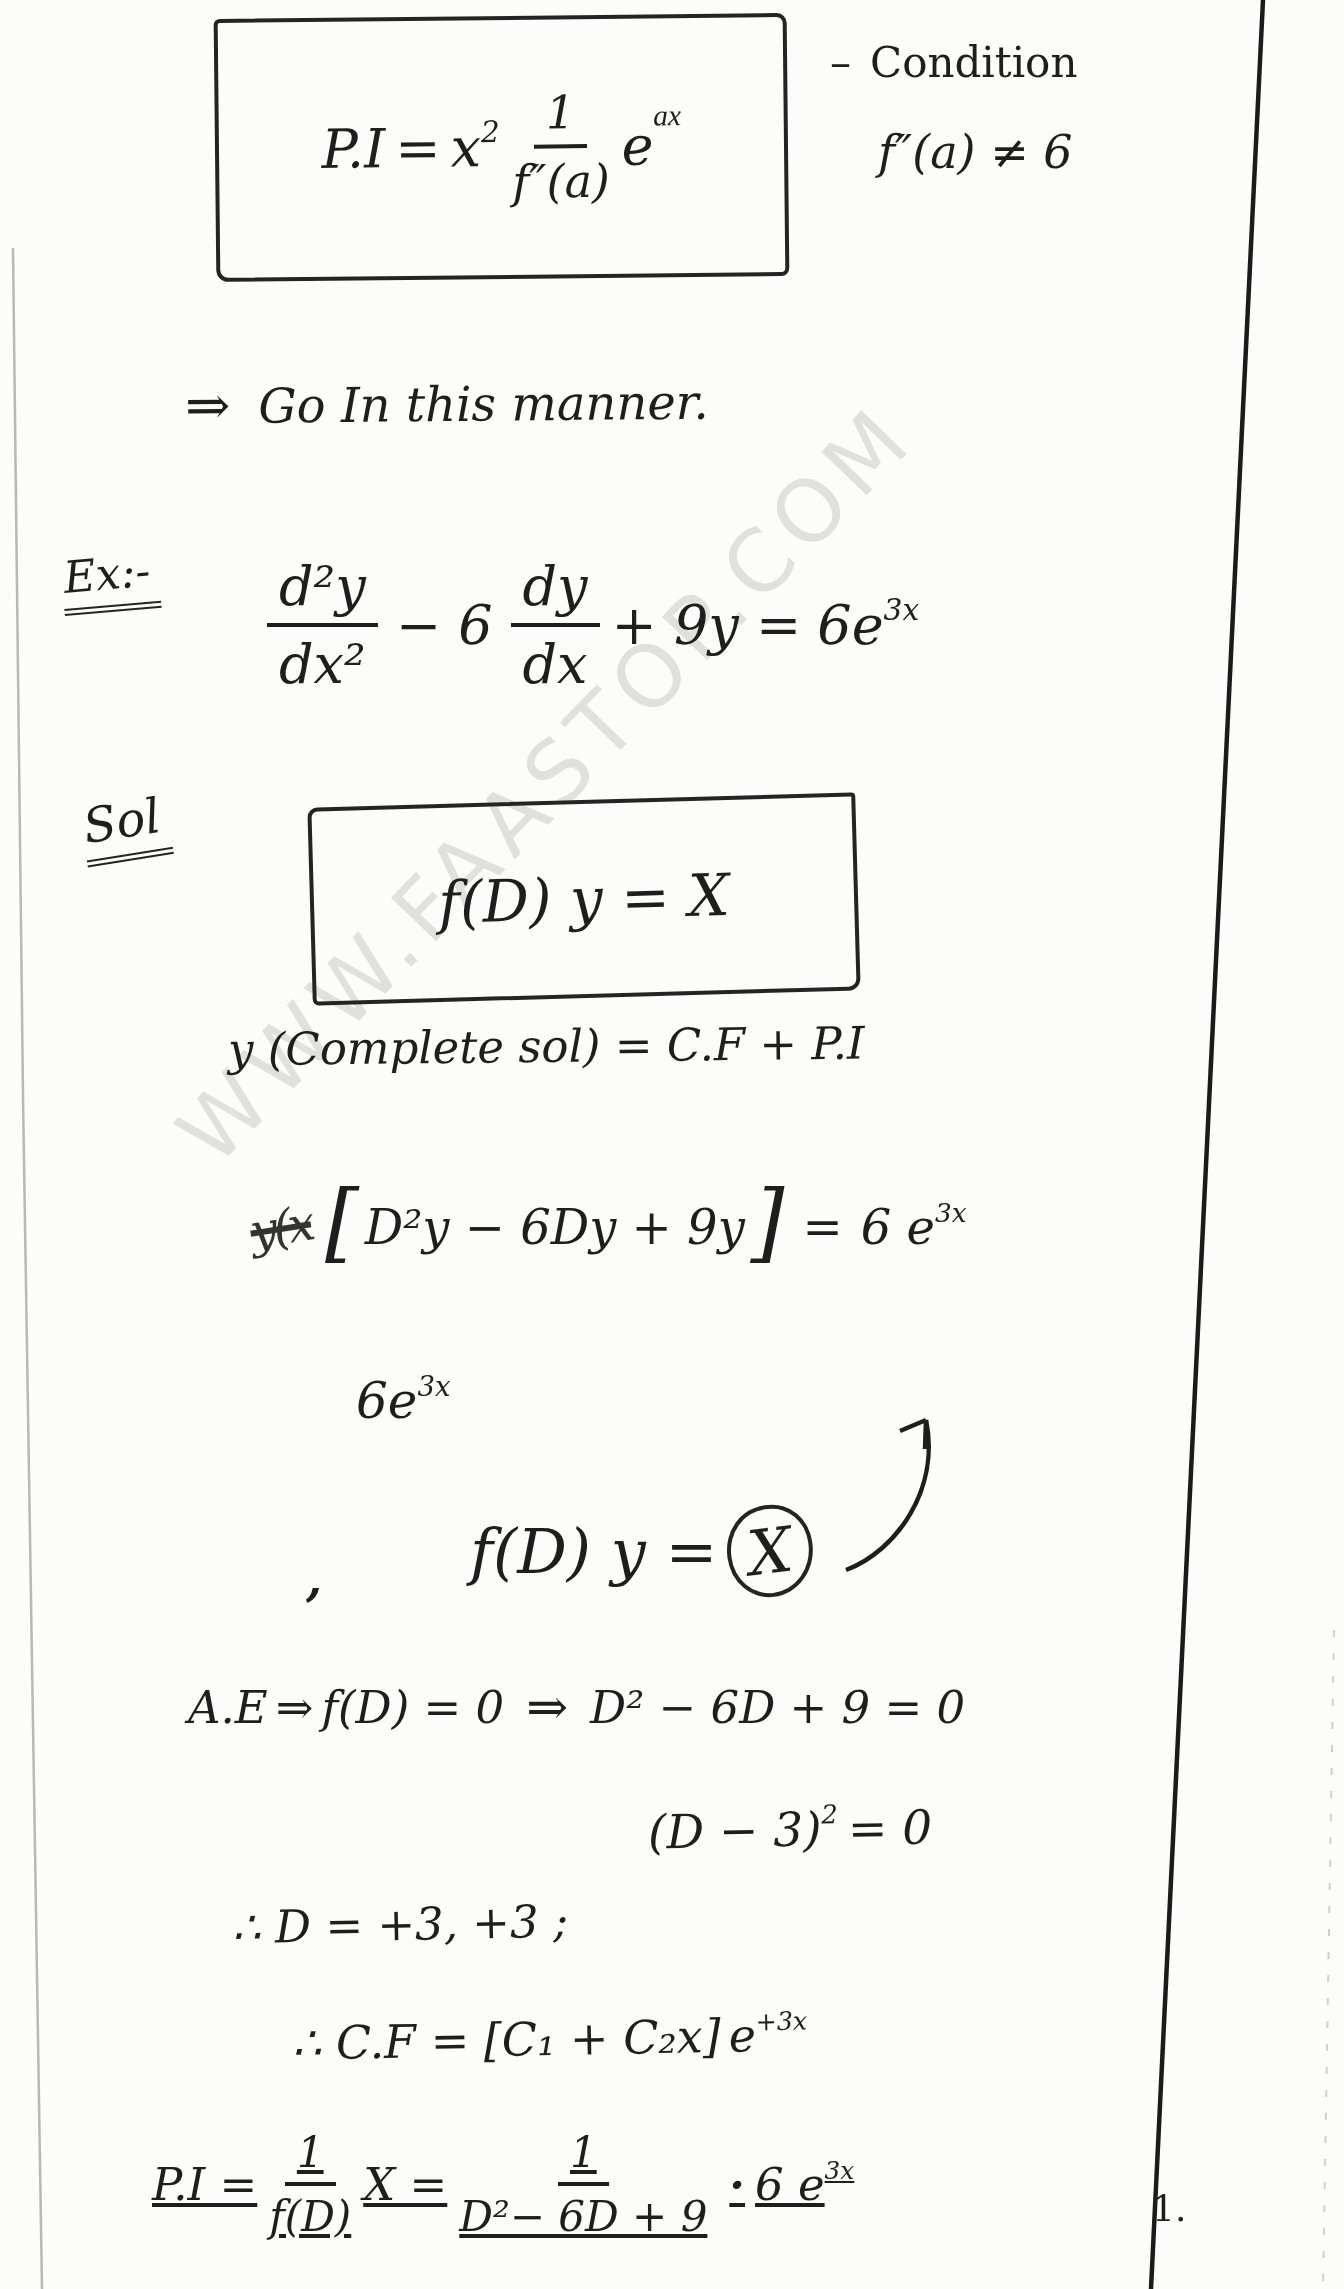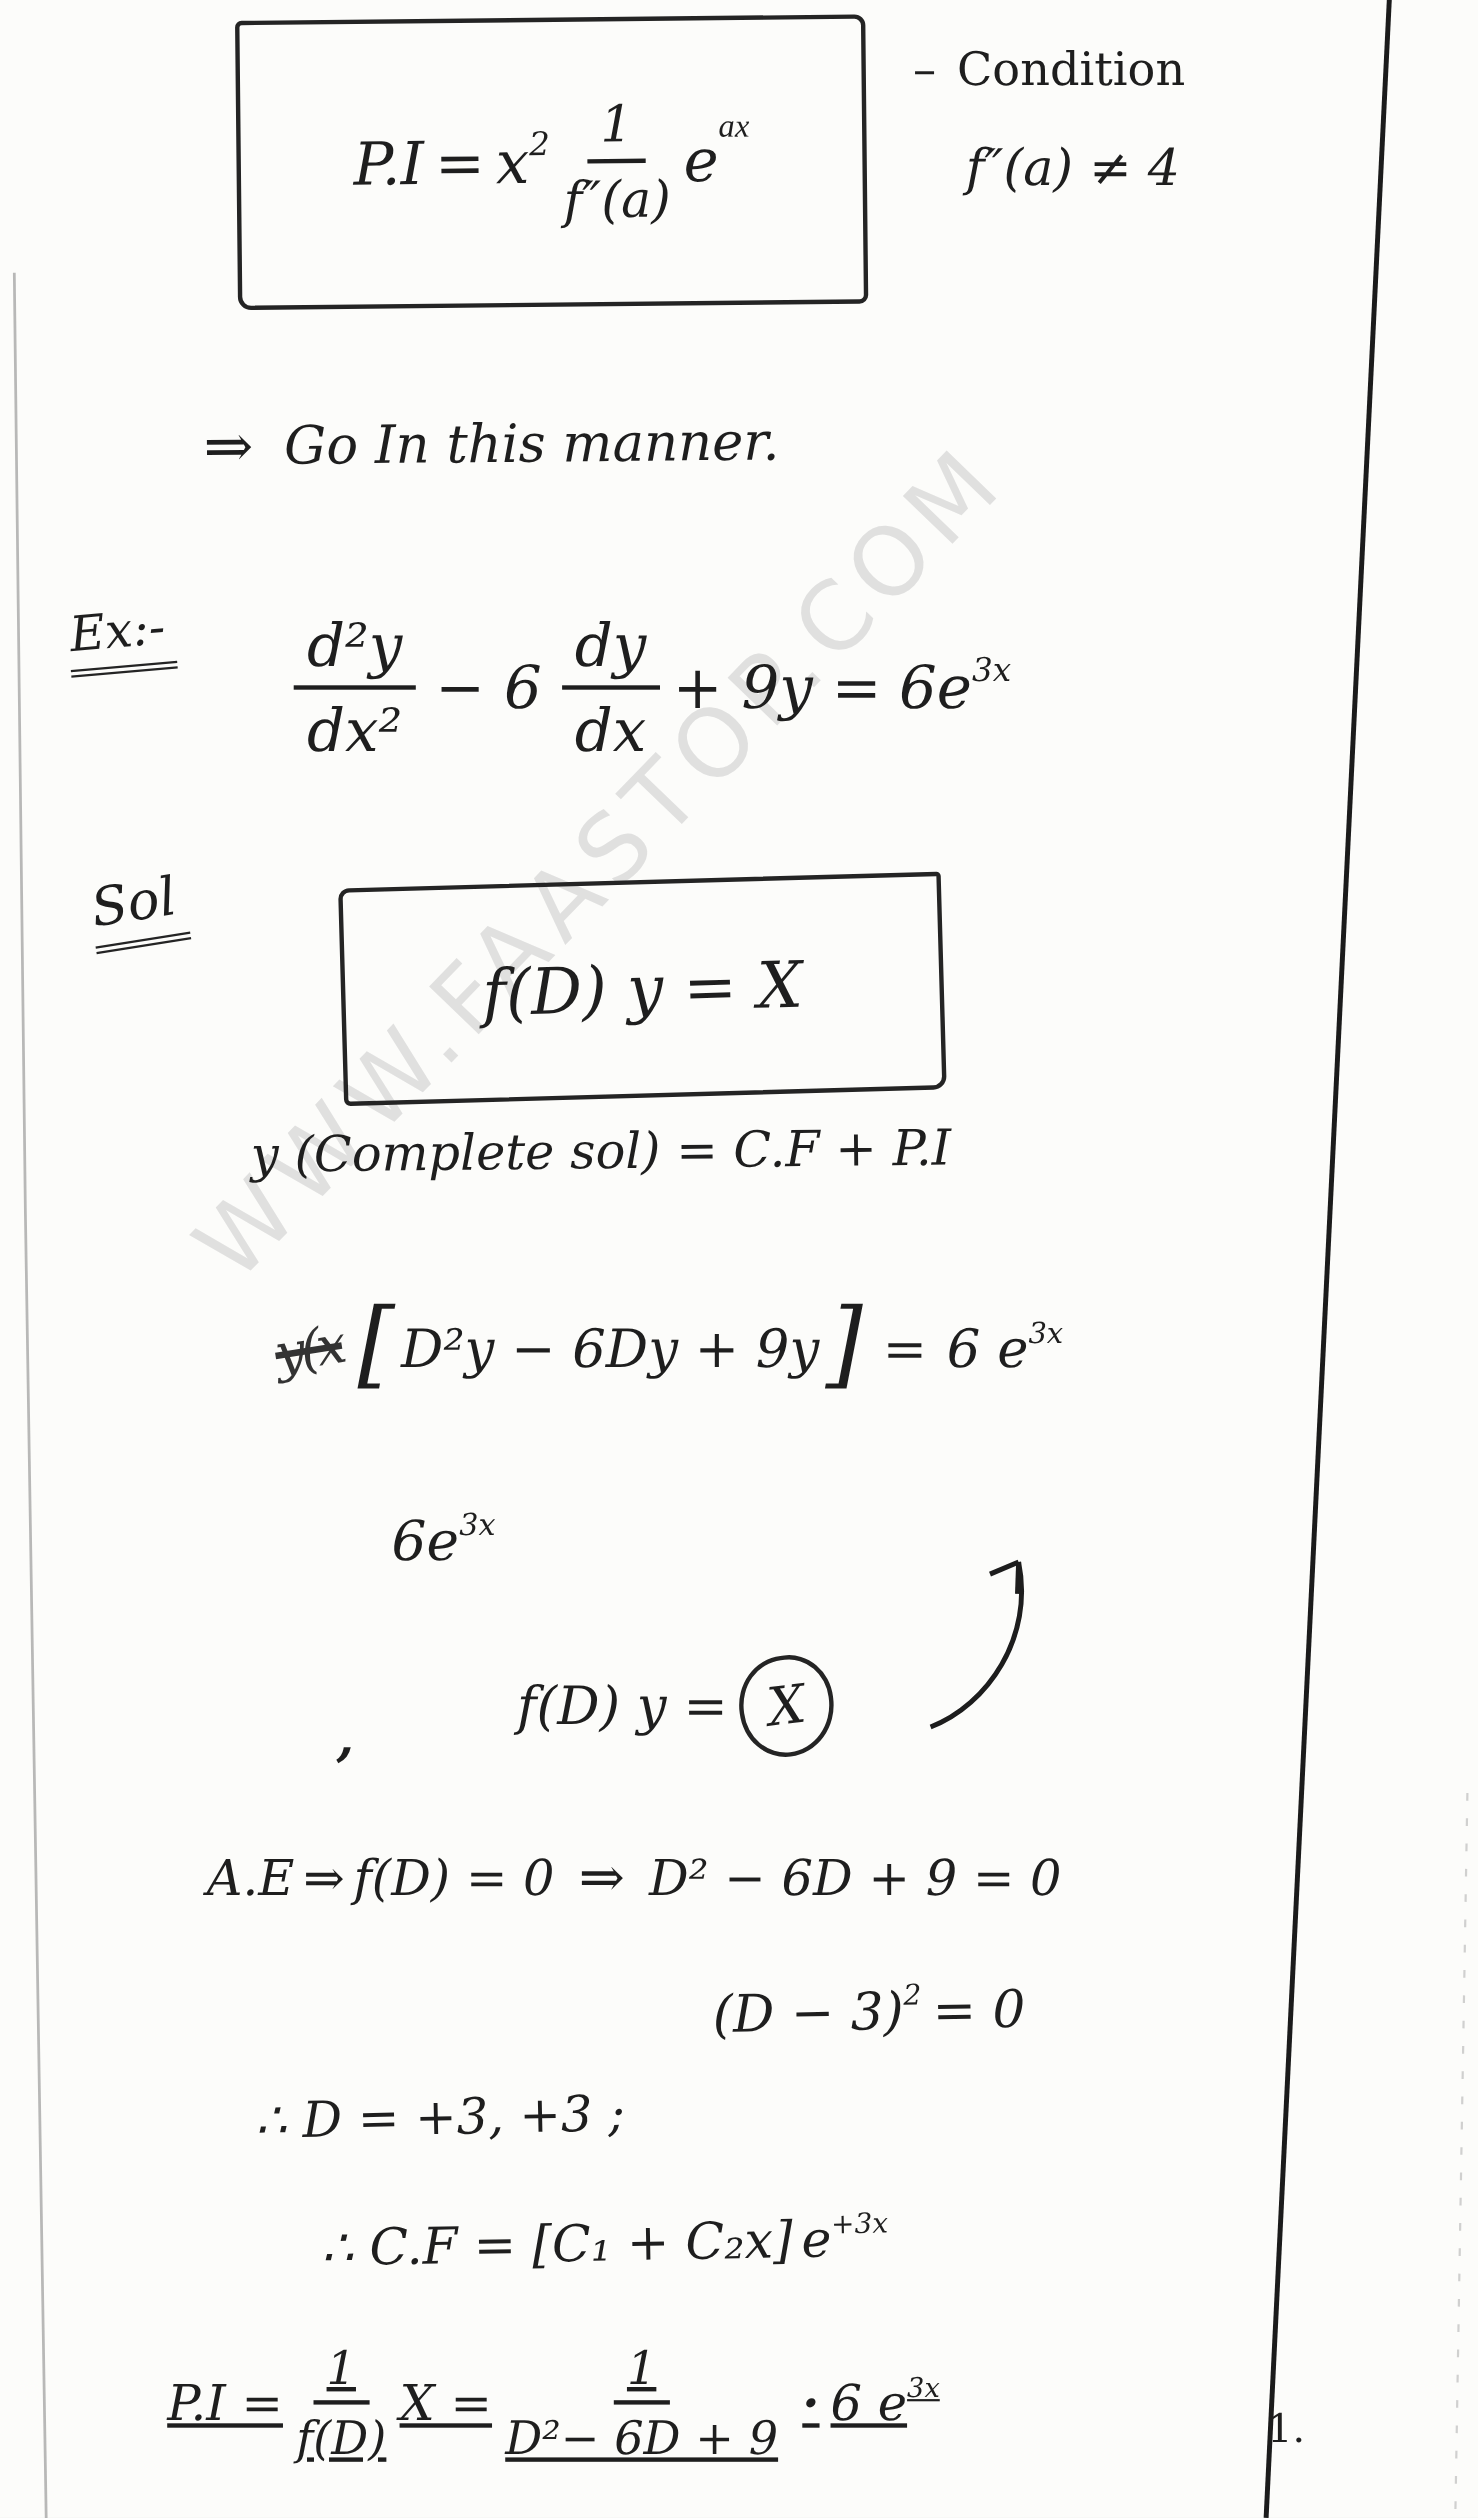--- a/index.html
+++ b/index.html
@@ -75,21 +75,21 @@
       </span>
       <span>e</span>
         <sup class="exp" style="top:-1em;font-family:Liberation Serif, serif;">ax</sup>
     </div>
   </div>
 
   <div class="abs row" style="left:830px;top:38px;font-size:42px;">
     <span>–</span>
     <span style="margin-left:19px;">Condition</span>
   </div>
-  <div class="abs math" style="left:878px;top:125px;font-size:46px;">f″(a) ≠ 4</div>
+  <div class="abs math" style="left:878px;top:125px;font-size:46px;">f″(a) ≠ 6</div>
 
   <div class="abs row" style="left:185px;top:372px;font-size:48px;transform:rotate(-0.5deg);">
     <span style="font-size:54px;">⇒</span>
     <span class="math" style="margin-left:28px;">Go In this manner.</span>
   </div>
 
   <div class="abs" style="left:62px;top:548px;font-size:44px;">
     <span class="dbl-underline math" style="transform:rotate(-5deg);">Ex:-</span>
   </div>
   <div class="abs row math" style="left:255px;top:555px;font-size:54px;">
@@ -125,21 +125,21 @@
     <span style="margin:0 18px;">=</span>
     <span>6 e</span>
       <sup class="exp">3x</sup>
   </div>
 
   <div class="abs row math" style="left:338px;top:1372px;font-size:50px;">
     <span style="margin-left:18px;">6e</span>
       <sup class="exp">3x</sup>
   </div>
 
-  <div class="abs row math" style="left:470px;top:1505px;font-size:48px;">
+  <div class="abs row math" style="left:470px;top:1505px;font-size:62px;">
     <span>f(D) y =</span>
     <span class="circleX">
       <span>X</span>
     </span>
   </div>
   <div class="abs math" style="left:306px;top:1552px;font-size:46px;font-weight:bold;">,</div>
 
   <svg class="overlay" style="left:828px;top:1402px;" width="160" height="190" viewBox="0 0 160 190">
     <path d="M18,168 C70,148 112,86 98,18" stroke="#1d1d1d" stroke-width="4.5" fill="none"></path>
     <path d="M98,18 l-26,11" stroke="#1d1d1d" stroke-width="4.5" fill="none"></path>

